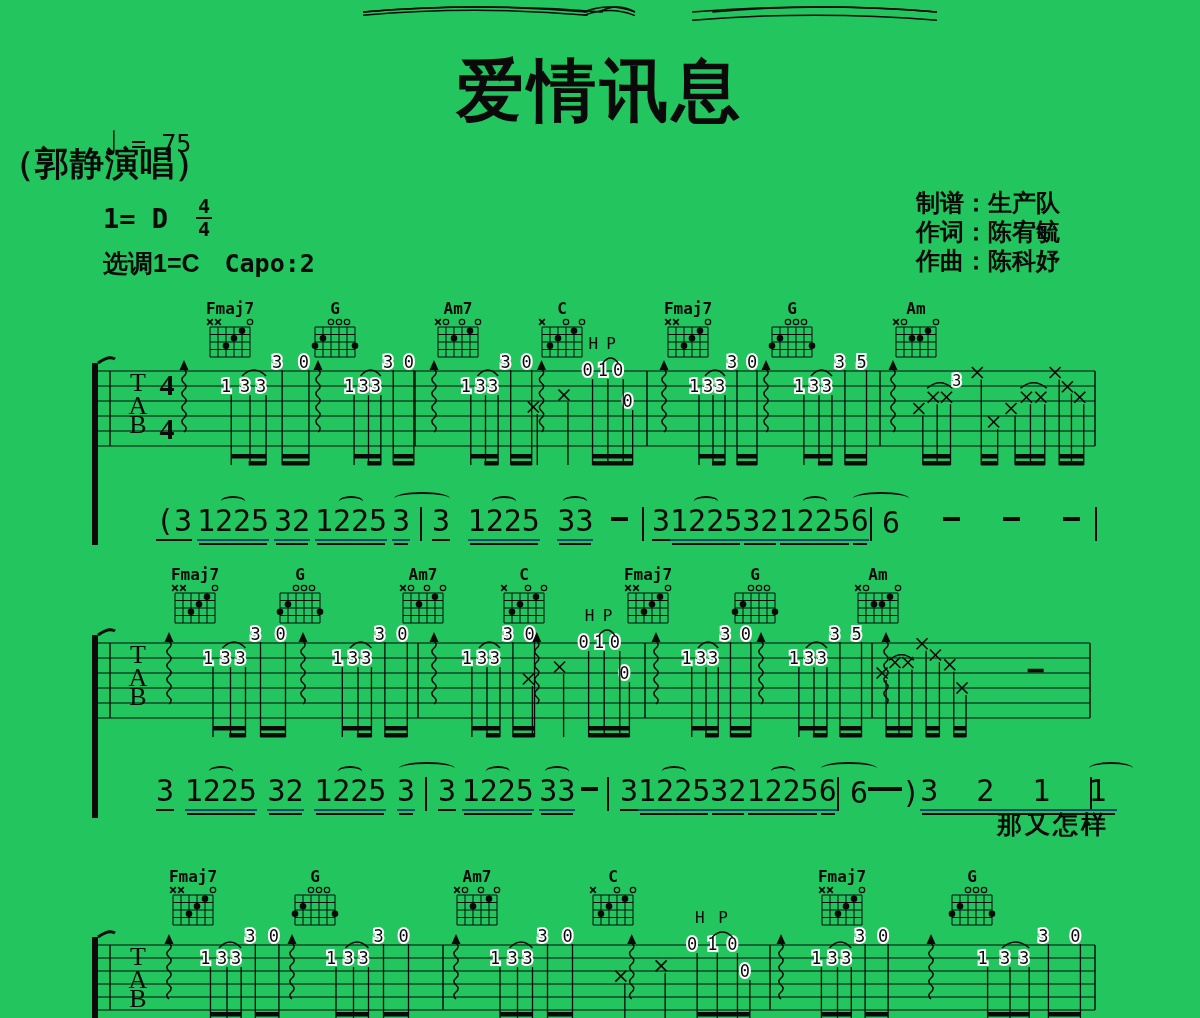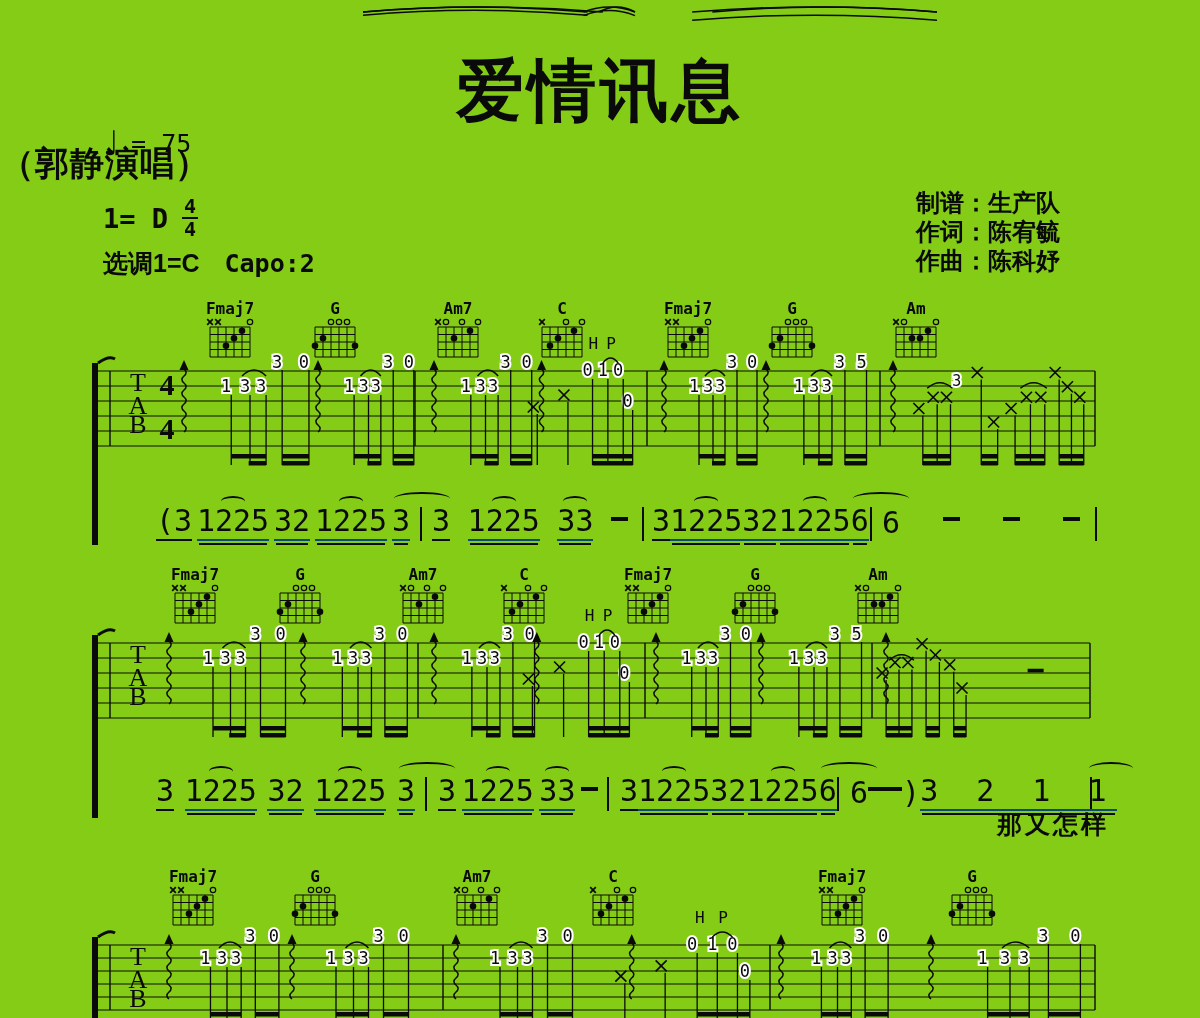--- a/index.html
+++ b/index.html
@@ -1,23 +1,23 @@
 <!DOCTYPE html>
 <html><head>
 <meta charset="utf-8">
 <style>
   html,body{margin:0;padding:0;background:#fff}
-  #page{position:relative;width:1200px;height:1018px;background:#84cc16;overflow:hidden;
+  #page{position:relative;width:1200px;height:1018px;background:#22c55e;overflow:hidden;
         color:#0a0a0a;font-family:"Liberation Sans",sans-serif}
   .abs{position:absolute}
   #title{left:0;right:0;top:46px;text-align:center;font-size:68px;font-weight:900;letter-spacing:4px}
   #subtitle{left:0;right:0;top:141px;text-align:left;font-size:34px;font-weight:700;letter-spacing:1px}
   #tempo{left:103px;top:128px;font-size:25px;font-family:"DejaVu Sans Mono",monospace;display:flex;align-items:center;gap:12px}
   #tempo .note{font-size:34px;font-family:"DejaVu Sans",sans-serif;line-height:30px}
-  #keyline{left:103px;top:196px;font-size:27px;font-family:"DejaVu Sans Mono",monospace;display:flex;align-items:center;gap:14px;font-weight:600}
+  #keyline{left:103px;top:196px;font-size:27px;font-family:"DejaVu Sans Mono",monospace;display:flex;align-items:center;gap:28px;font-weight:600}
   .frac{display:inline-flex;flex-direction:column;align-items:center;font-size:20px;line-height:21px;font-weight:700}
   .frac .tt{border-bottom:2px solid #0a0a0a;padding:0 2px}
   #tuning{left:103px;top:247px;font-size:25px;font-weight:600}
   #tuning .capo{margin-left:18px;font-family:"DejaVu Sans Mono",monospace}
   #credits{left:916px;top:188px;font-size:24px;line-height:29px;font-weight:600}
   
   .jbar{position:absolute;width:2px;background:#0a0a0a}
   .jseg{position:absolute;display:flex;justify-content:space-between;align-items:flex-end;height:40px}
   .jtok{position:relative;font-family:"DejaVu Sans Mono",monospace;font-size:30px;line-height:36px;white-space:pre}
   .jtok.sp{letter-spacing:10px}

